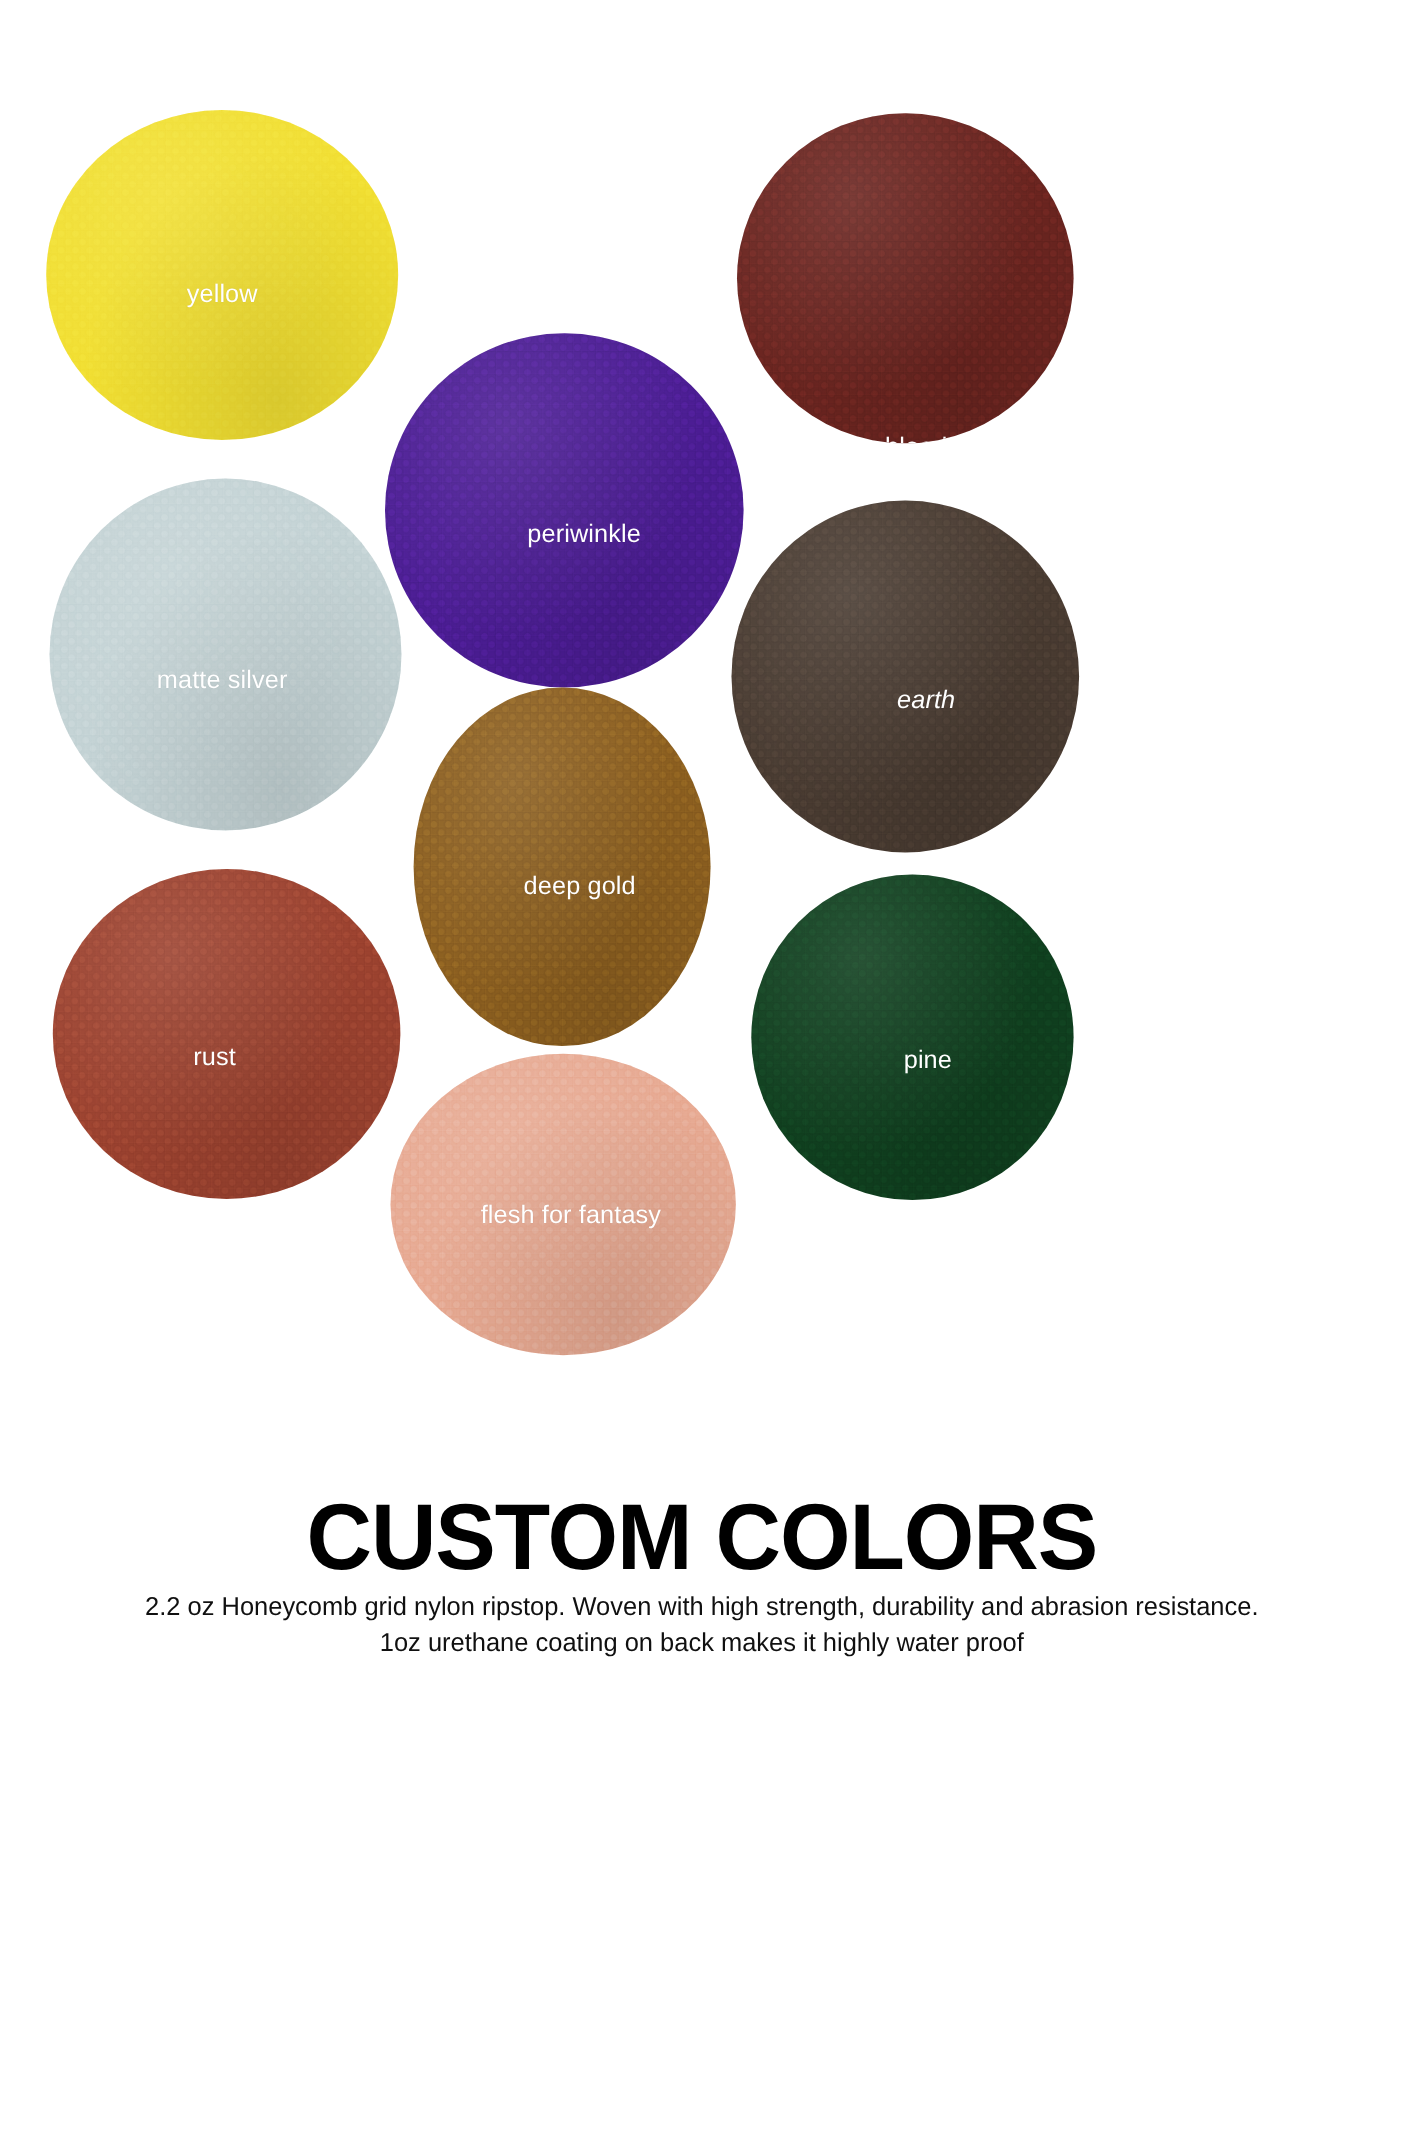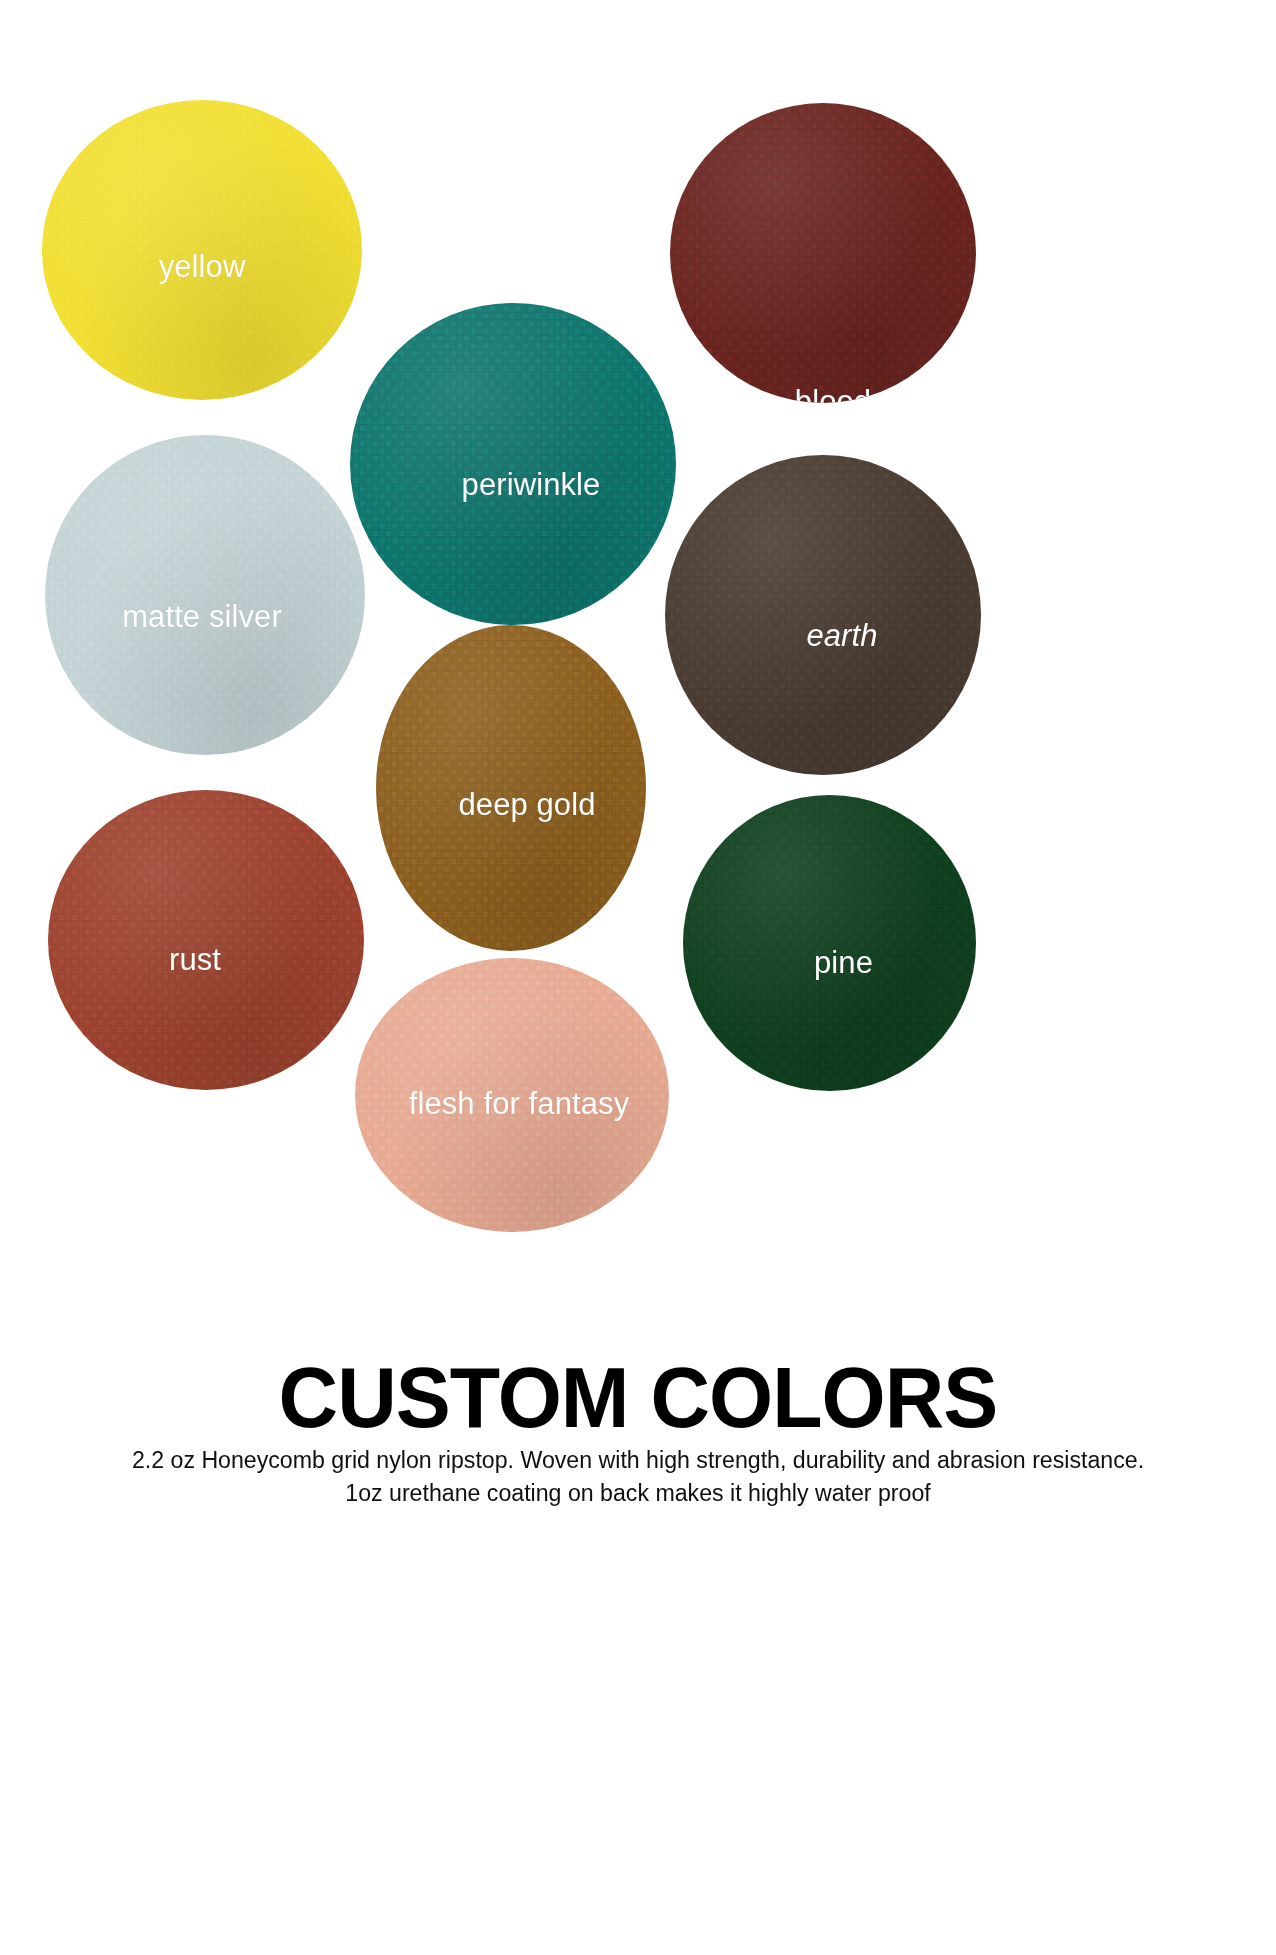--- a/index.html
+++ b/index.html
@@ -59,21 +59,21 @@
     background:
       radial-gradient(ellipse at 34% 26%, rgba(255,255,255,0.10) 0%, rgba(255,255,255,0) 58%),
       radial-gradient(ellipse at 66% 88%, rgba(0,0,0,0.10) 0%, rgba(0,0,0,0) 60%);
     pointer-events: none;
   }
 
   .swatch-label {
     position: relative;
     z-index: 3;
     color: #ffffff;
-    font-size: 31px;
+    font-size: 23px;
     font-weight: 400;
     letter-spacing: 0.1px;
     white-space: nowrap;
     text-shadow: 0 0 1px rgba(0,0,0,0.12);
     font-family: "Liberation Sans", sans-serif;
   }
 
   
   #sw-yellow        { left: 42px;  top: 100px; width: 320px; height: 300px; }
   #sw-blood         { left: 670px; top: 103px; width: 306px; height: 300px; align-items: flex-end; }
@@ -132,21 +132,21 @@
 <div id="swatch-board">
 
   <div class="swatch" id="sw-yellow" style="background-color: rgb(242, 224, 51);">
     <span class="swatch-label" style="color: rgb(255, 255, 255);">yellow</span>
   </div>
 
   <div class="swatch" id="sw-blood" style="background-color: rgb(107, 37, 32);">
     <span class="swatch-label" style="color: rgb(255, 255, 255);">blood</span>
   </div>
 
-  <div class="swatch" id="sw-periwinkle" style="background-color: #0f766e;">
+  <div class="swatch" id="sw-periwinkle" style="background-color: #4c1d95;">
     <span class="swatch-label" style="color: rgb(255, 255, 255);">periwinkle</span>
   </div>
 
   <div class="swatch" id="sw-matte-silver" style="background-color: rgb(197, 212, 214); align-items: center;">
     <span class="swatch-label" style="color: rgb(255, 255, 255);">matte silver</span>
   </div>
 
   <div class="swatch" id="sw-earth" style="background-color: rgb(74, 60, 50);">
     <span class="swatch-label" style="color: rgb(255, 255, 255);">earth</span>
   </div>

